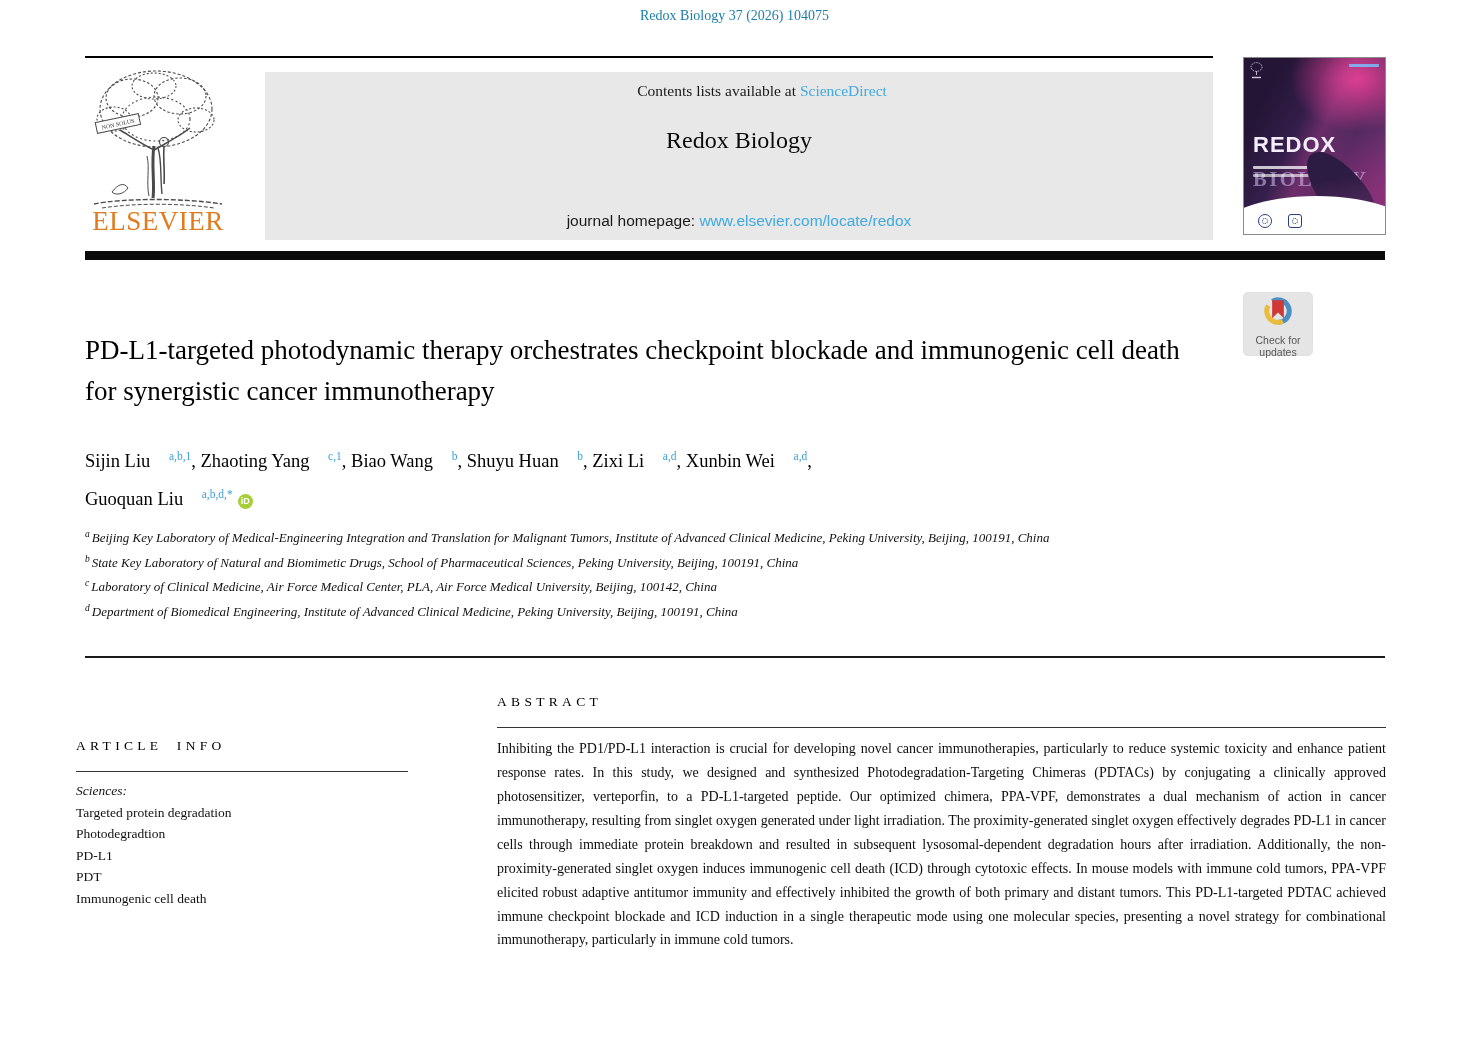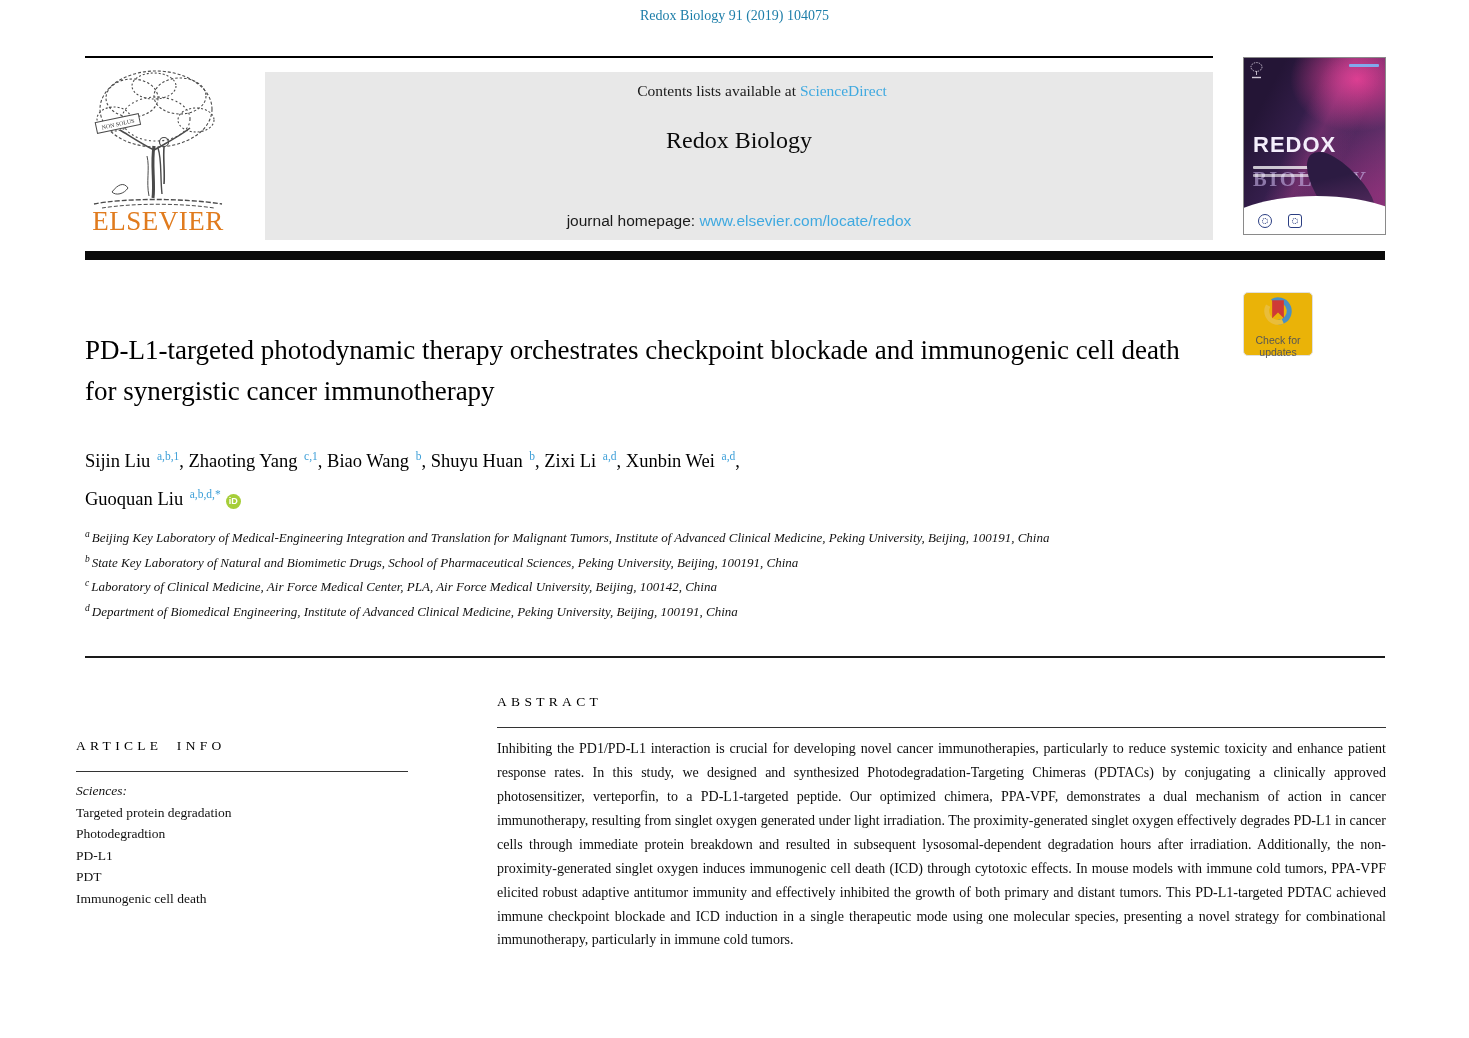--- a/index.html
+++ b/index.html
@@ -80,37 +80,37 @@
   .cover-soc { position: absolute; bottom: 6px; width: 14px; height: 14px; border: 1.5px solid #2b3e82; border-radius: 50%; }
   .soc1 { left: 14px; }
   .soc2 { left: 44px; border-radius: 3px; }
   .cover-soc i { position: absolute; inset: 3px; border: 1px dotted #2b3e82; border-radius: 50%; }
 
   .thick-bar { position: absolute; left: 85px; top: 251px; width: 1300px; height: 9px; background: #0a0a0a; }
 
   
   .badge {
     position: absolute; left: 1243px; top: 292px; width: 70px; height: 64px;
-    background: #eab308; border: 1px solid #e0e0e0; border-radius: 5px;
+    background: #e5e5e5; border: 1px solid #e0e0e0; border-radius: 5px;
     text-align: center; cursor: pointer;
   }
   .badge-text {
     font-family: "Liberation Sans", sans-serif; font-size: 10.5px; line-height: 12px; color: #565656;
   }
 
   
   .title {
     position: absolute; left: 85px; top: 330px; width: 1130px;
     font-size: 27px; line-height: 41px; color: #000;
   }
   .authors {
     position: absolute; left: 85px; top: 440px; width: 1090px;
     font-size: 18.5px; line-height: 33px; color: #000;
   }
-  .author-sup { font-size: 11.5px; color: #3d9fd8; margin-left: 2px; }
+  .author-sup { font-size: 11.5px; color: #3d9fd8; margin-left: 14px; }
   .orcid {
     display: inline-block; width: 15px; height: 15px; border-radius: 50%;
     background: #a6ce39; color: #fff; font-family: "Liberation Sans", sans-serif;
     font-size: 9px; font-weight: bold; line-height: 15px; text-align: center;
     margin-left: 5px; vertical-align: 1px; cursor: pointer;
   }
   .affils {
     position: absolute; left: 85px; top: 524px; width: 1300px;
     font-size: 13px; line-height: 21.4px; font-style: italic; color: #111;
   }
@@ -127,21 +127,21 @@
   .kw-item { font-size: 13.5px; line-height: 21.5px; }
   .abstract-text {
     margin-top: 9px; font-size: 14px; line-height: 23.9px; text-align: justify; color: #0d0d0d;
   }
 </style>
 </head>
 <body>
 
 <div class="page">
 
-  <div class="citation">Redox Biology 91 (2019) 104075</div>
+  <div class="citation">Redox Biology 37 (2026) 104075</div>
 
   <div class="top-rule"></div>
 
   <div class="logo-block">
     <svg class="tree-svg" viewBox="0 0 148 146">
       <g fill="none" stroke="#4a4a4a" stroke-width="1.1">
         <ellipse cx="72" cy="45" rx="56" ry="38" stroke-dasharray="3 2"></ellipse>
         <ellipse cx="48" cy="34" rx="26" ry="19" stroke-dasharray="2.5 2"></ellipse>
         <ellipse cx="96" cy="32" rx="26" ry="18" stroke-dasharray="2.5 2"></ellipse>
         <ellipse cx="70" cy="22" rx="22" ry="13" stroke-dasharray="2 2"></ellipse>

